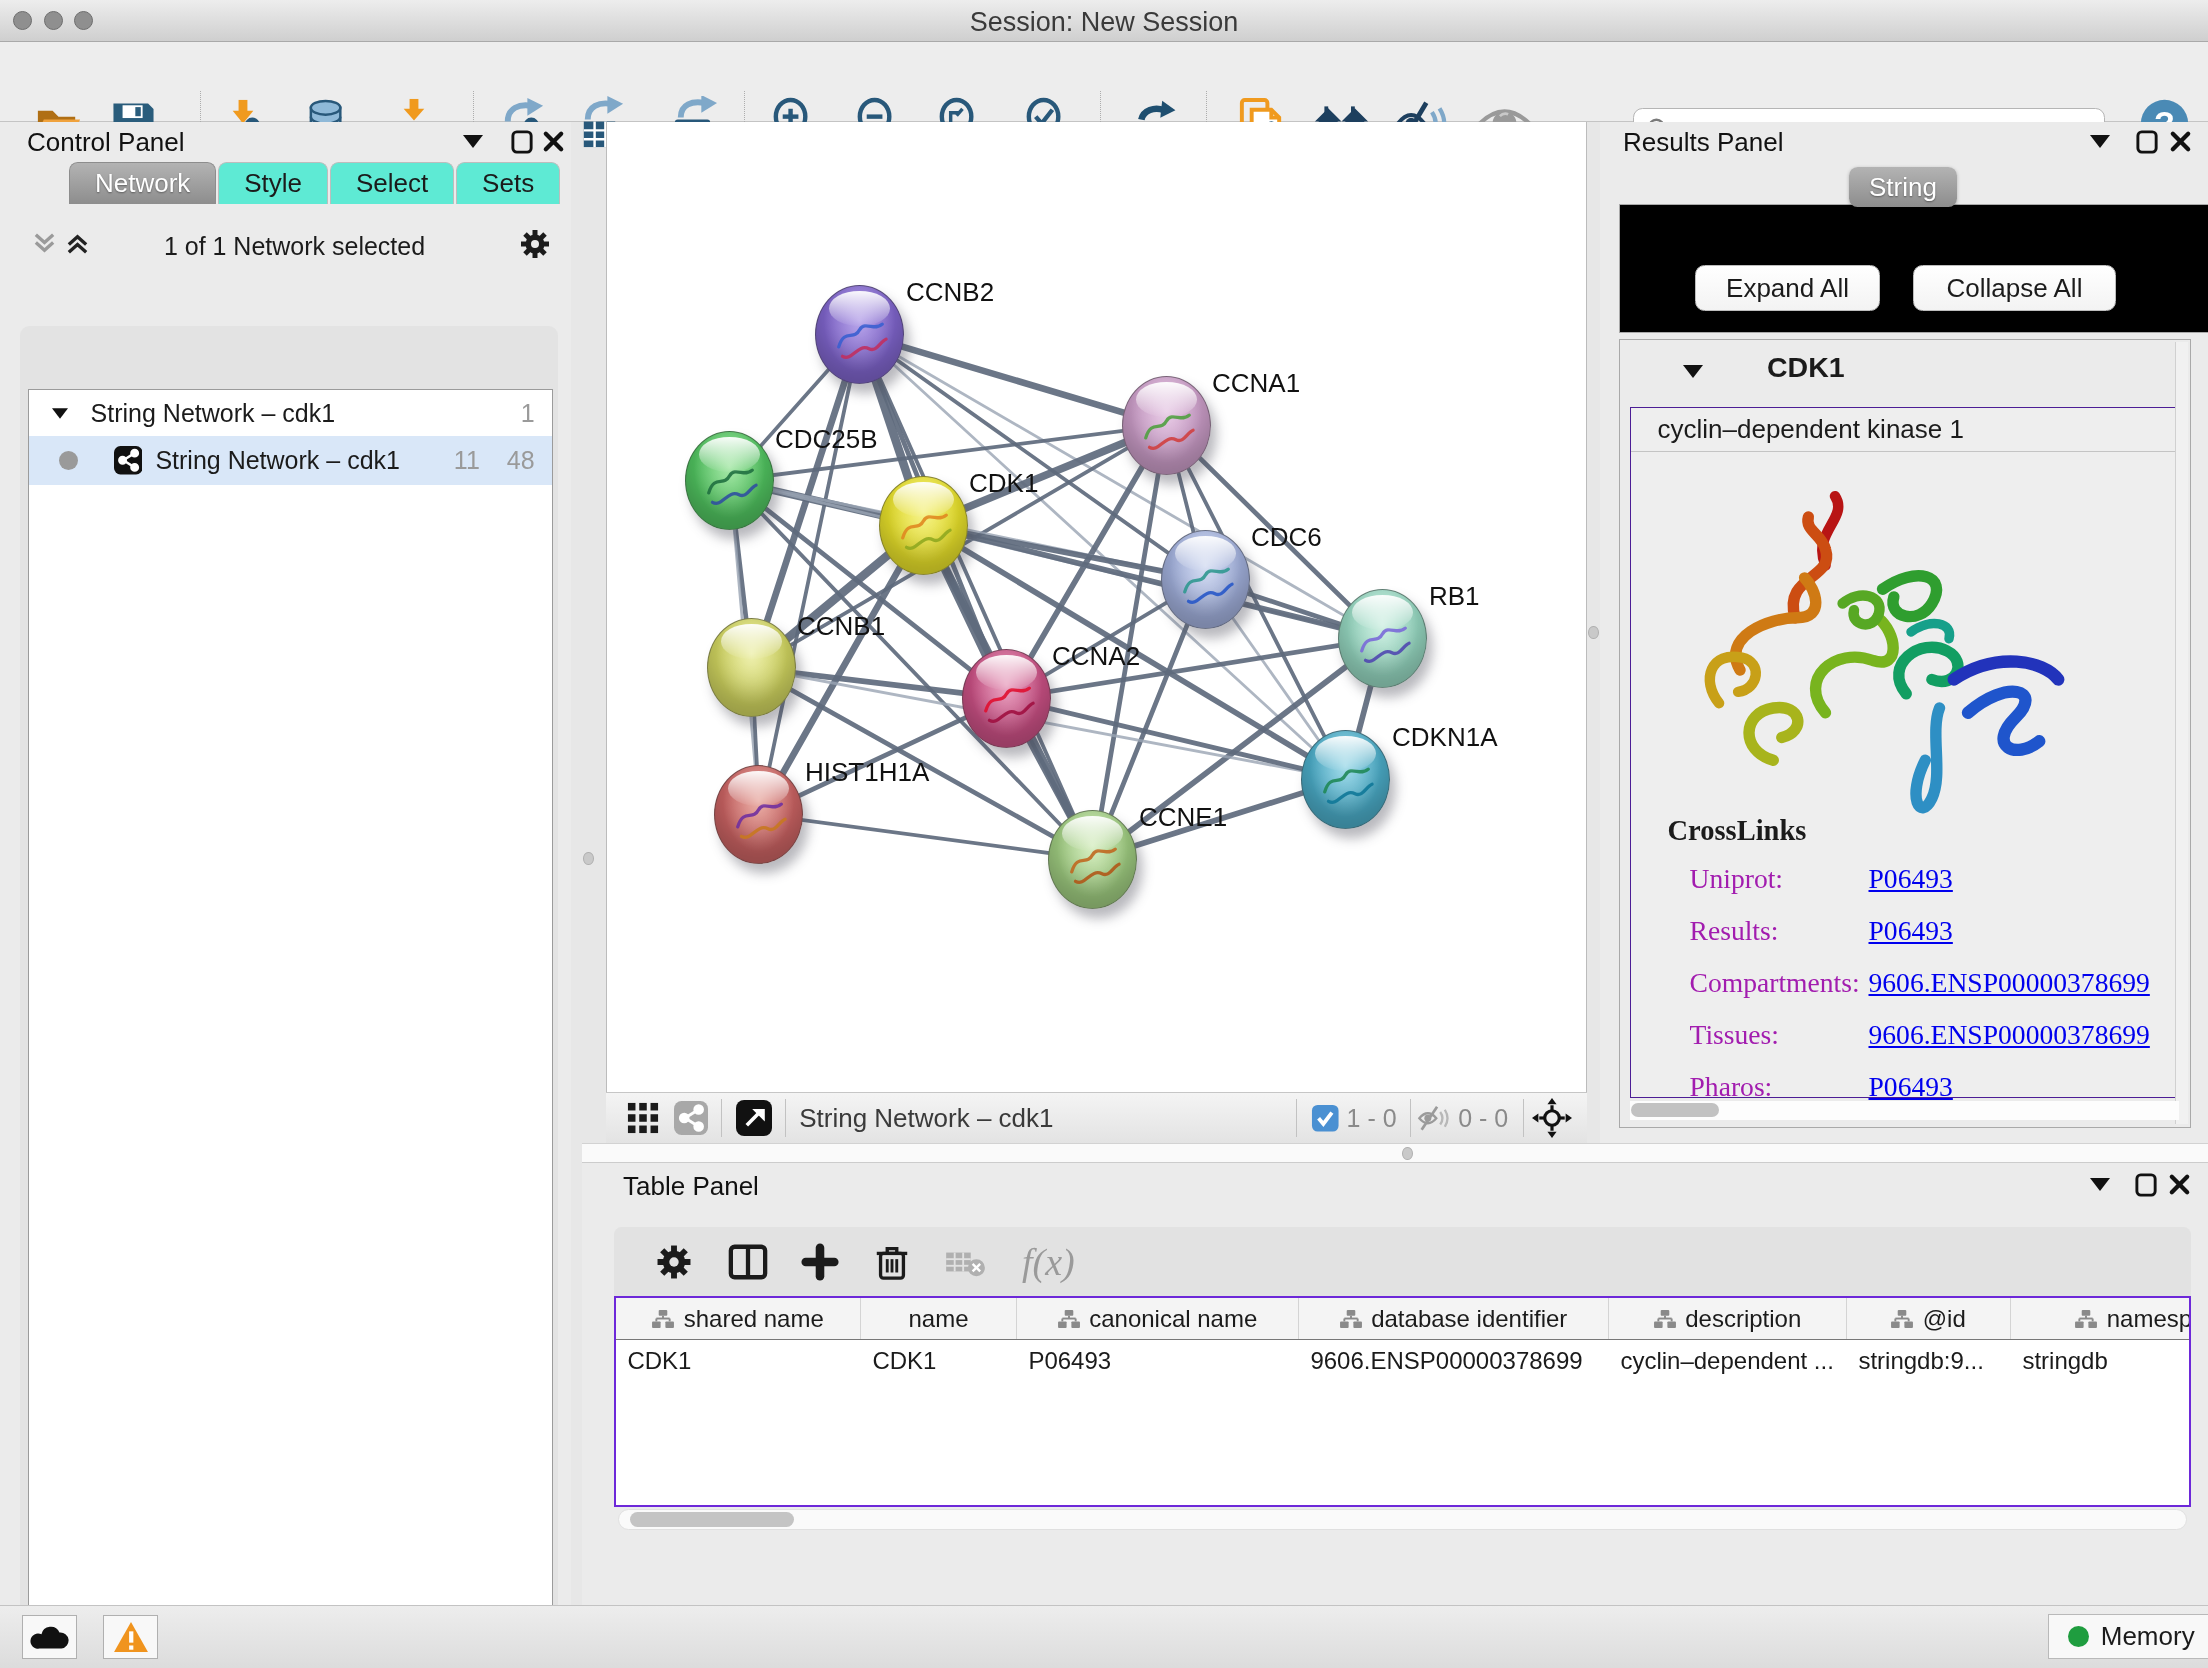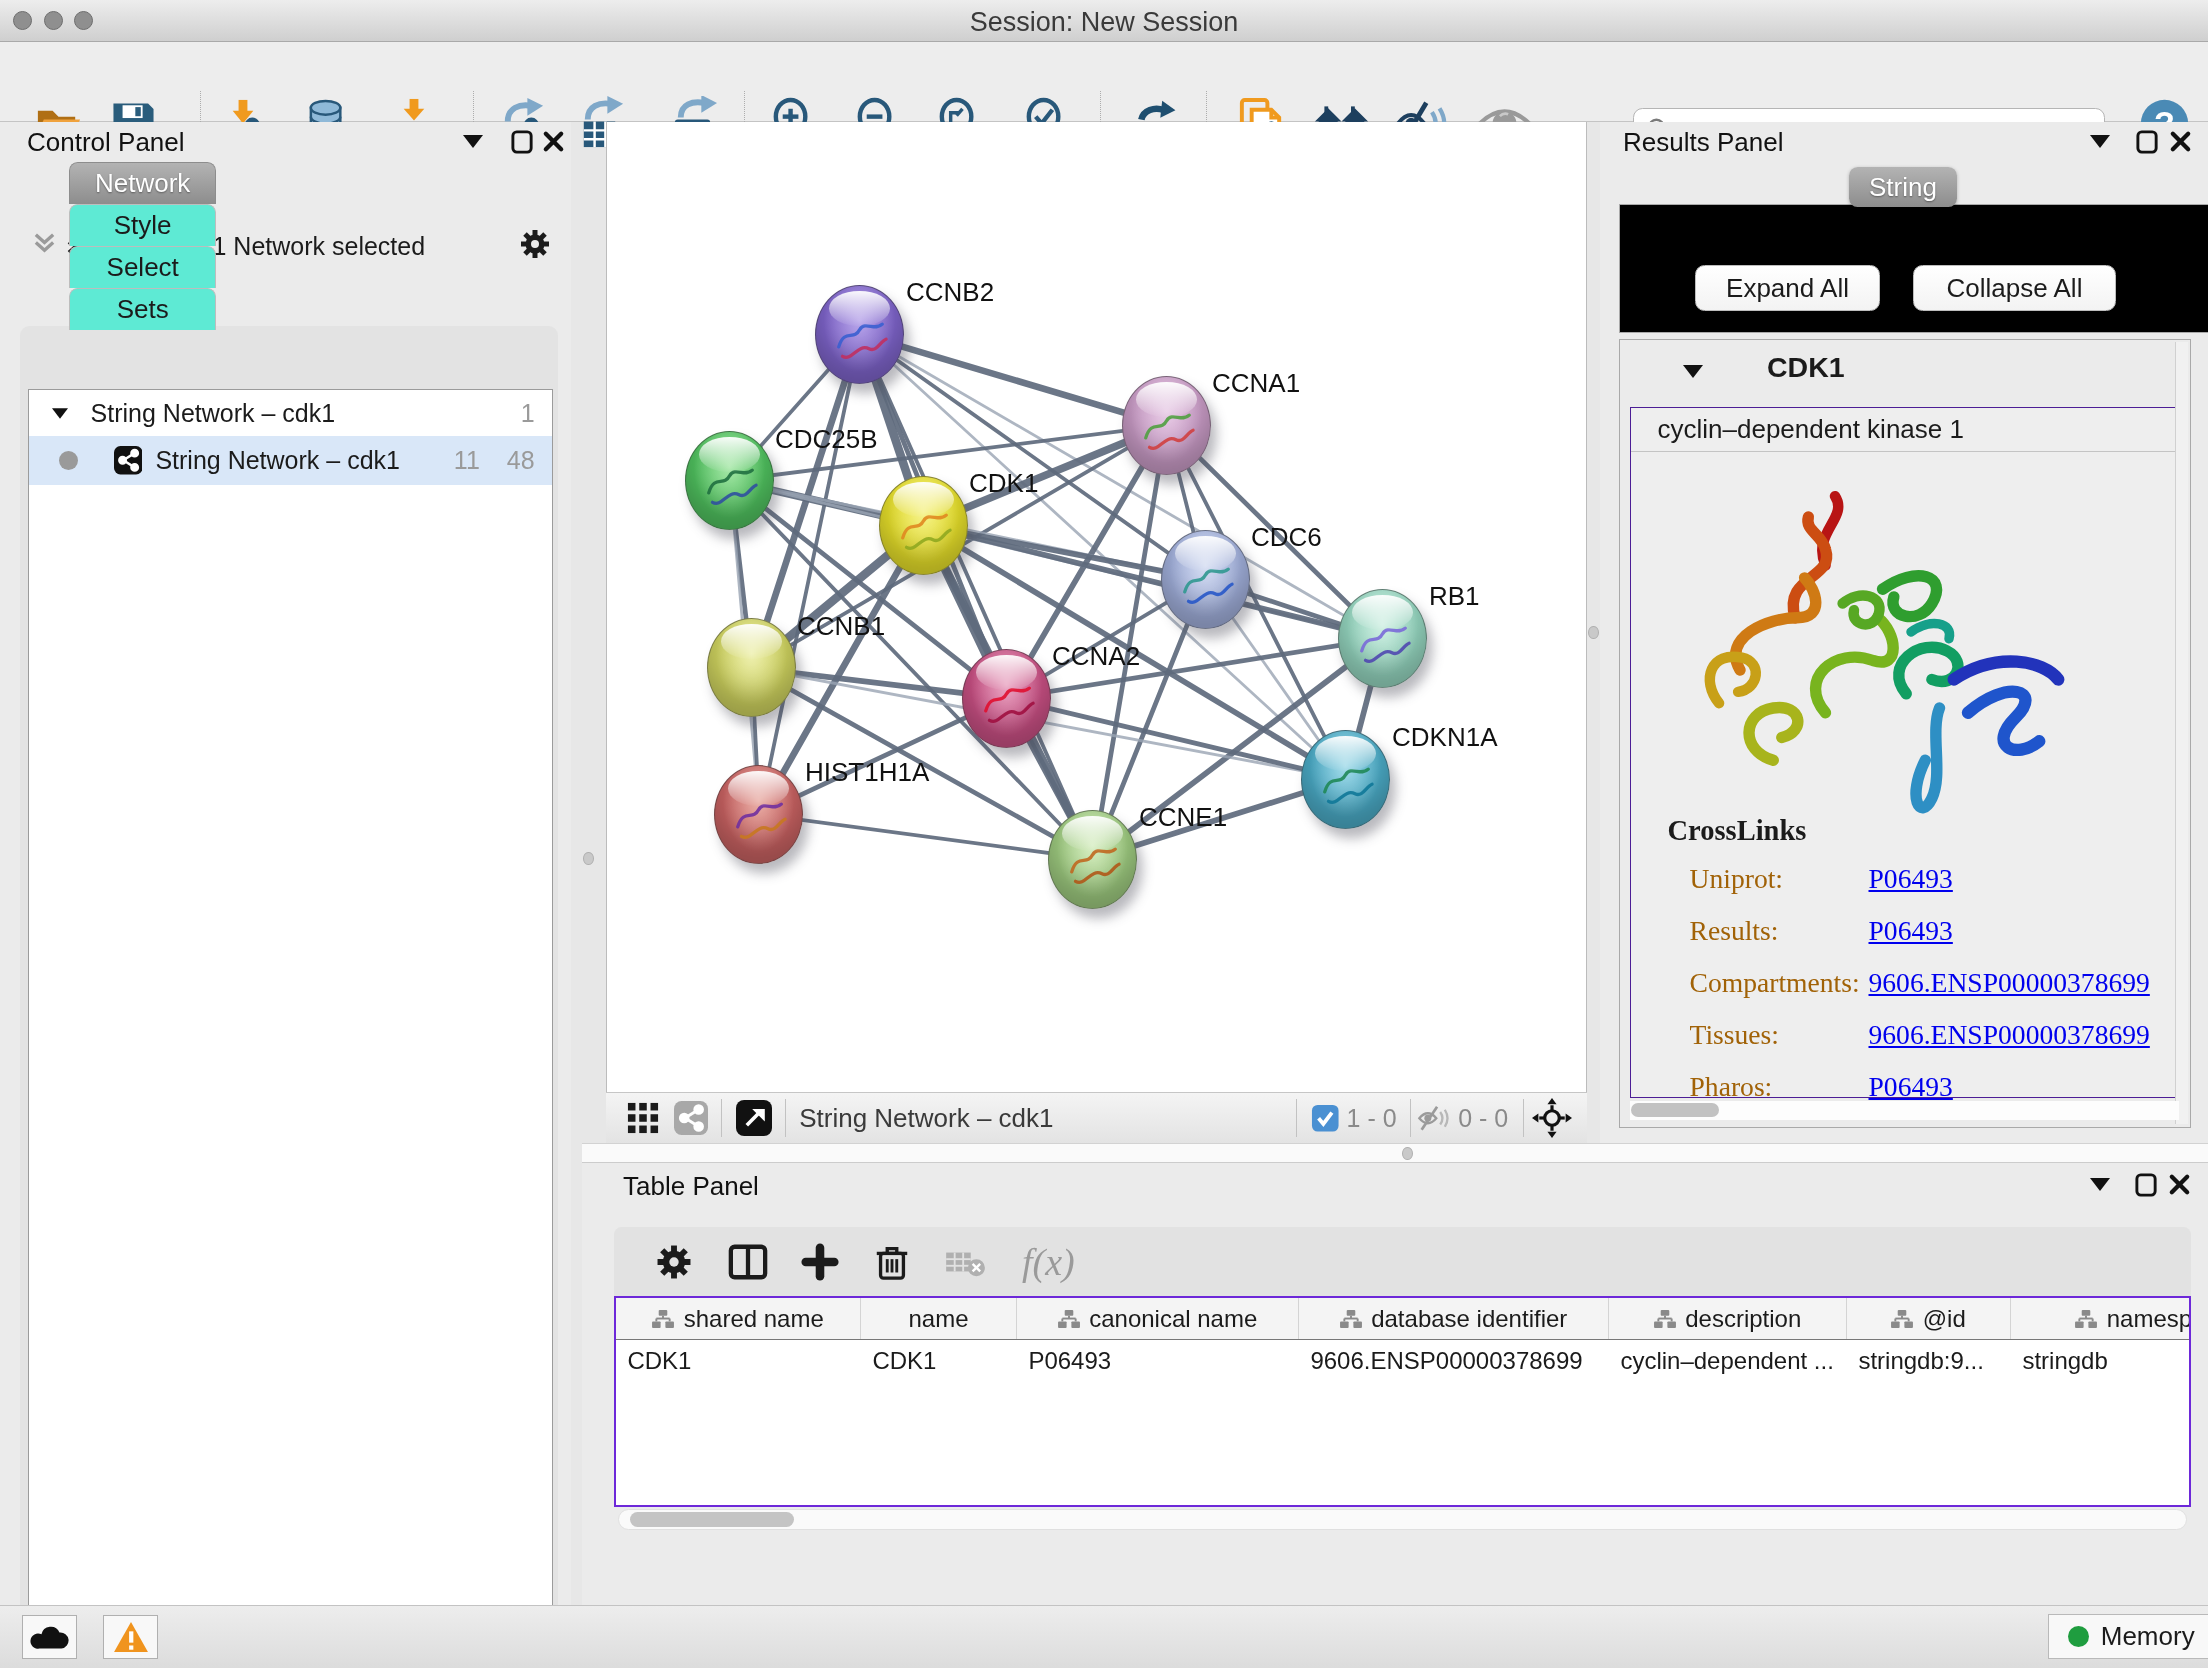--- a/index.html
+++ b/index.html
@@ -24,21 +24,21 @@
     border-left:1.9px dotted #adadad; }
   #search-box { position:absolute; left:1633px; top:66px; width:472px; height:45px;
     background:#fff; border:1px solid #b5b5b5; border-radius:9.5px;
     display:flex; align-items:center; padding-left:11.4px; }
   #search-input { border:none; outline:none; font-size:23px; width:399px; background:transparent; }
 
   
   .panel-title { font-size:26px; color:#111; }
   .caret-down { width:0; height:0; border-left:10.5px solid transparent;
     border-right:10.5px solid transparent; border-top:13.3px solid #111; }
-  .tabs { display:flex;flex-direction:column; }
+  .tabs { display:flex; }
   .tab { height:42px; padding:0 25px; background:#5eead4; border:1px solid #bdbdbd;
     border-bottom:none; border-radius:8.6px 8.6px 0 0; font-size:26px;
     display:flex; align-items:center; justify-content:center; margin-right:1.9px; }
   .tab.sel { background:linear-gradient(#b3b3b3,#8d8d8d); color:#fff;
     text-shadow:0 1px 1.9px rgba(0,0,0,.4); border-color:#8d8d8d; }
   .btn { background:linear-gradient(#ffffff,#f3f3f3); border:1px solid #bdbdbd;
     border-radius:9.5px; font-size:26px; display:flex; align-items:center;
     justify-content:center; box-shadow:0 1px 1.9px rgba(0,0,0,.12); }
 
   
@@ -77,21 +77,21 @@
     background:linear-gradient(#b3b3b3,#8d8d8d); color:#fff; border-radius:8.6px;
     font-size:26px; display:flex; align-items:center; justify-content:center;
     text-shadow:0 1px 1.9px rgba(0,0,0,.4); box-shadow:0 1.9px 3.8px rgba(0,0,0,.25); z-index:3; }
   #rp-box1 { position:absolute; left:1619px; top:204px; width:676px; height:129px;
     border:1.9px solid #a9a9a9; background:#000000; }
   #rp-box2 { position:absolute; left:1619px; top:339px; width:572px; height:789px;
     border:1.9px solid #a9a9a9; background:#ebebeb; }
   #rp-content { position:absolute; left:9.5px; top:67px; width:549px; height:691px;
     border:1px solid #4c1d95; background:#eeeeee; }
   .cl-row { display:flex; font-family:"Liberation Serif", serif; font-size:27.6px; margin-bottom:20px; }
-  .cl-label { width:179px; color:#a16207; }
+  .cl-label { width:179px; color:#a21caf; }
   .cl-link { color:#0000ee; text-decoration:underline; }
   #rp-vscroll { position:absolute; right:1.9px; top:1.9px; width:13.3px; height:782px;
     background:#f1f1f1; border-left:1px solid #d0d0d0; }
   #rp-hscroll { position:absolute; left:9.5px; top:761px; width:549px; height:19px; background:#fdfdfd; }
   #rp-hthumb { position:absolute; left:1.9px; top:1.9px; width:88px; height:14.3px;
     background:#c2c2c2; border-radius:7.6px; }
 
   
   #table-panel { left:582px; top:1163px; width:1626px; height:442px; background:#ebebeb; }
   #tp-toolbar { position:absolute; left:32px; top:64px; width:1577px; height:69px;

